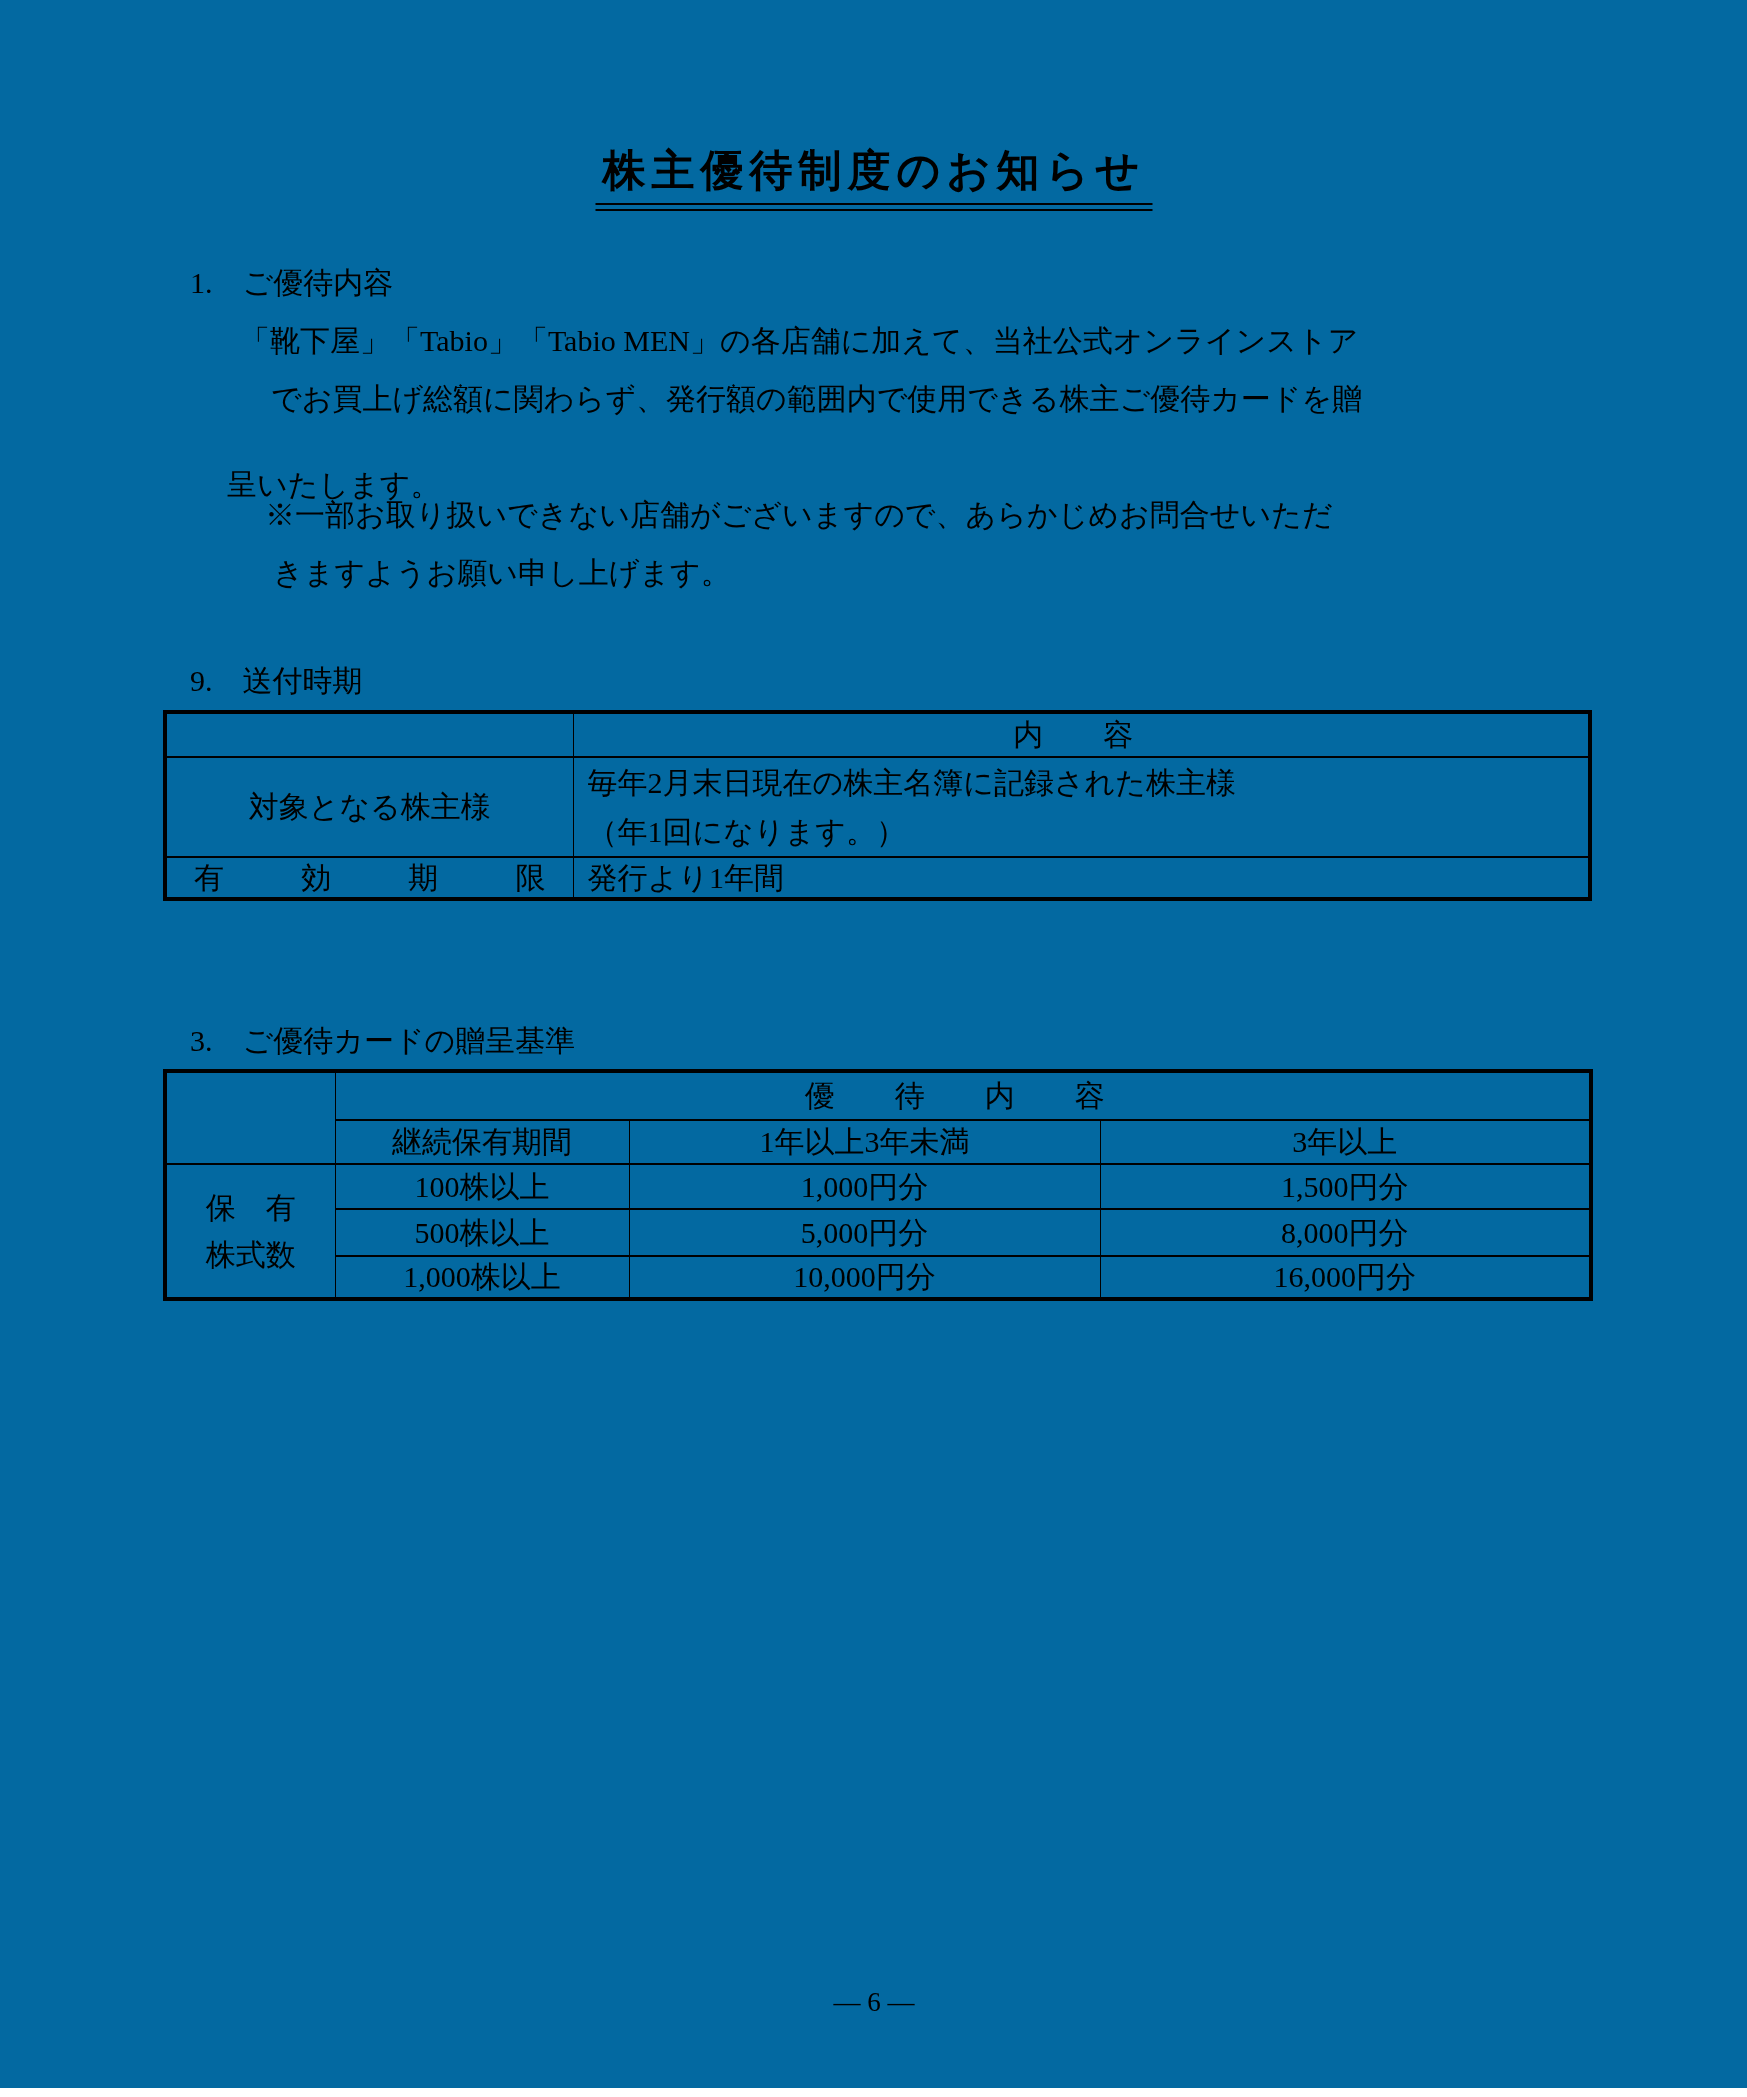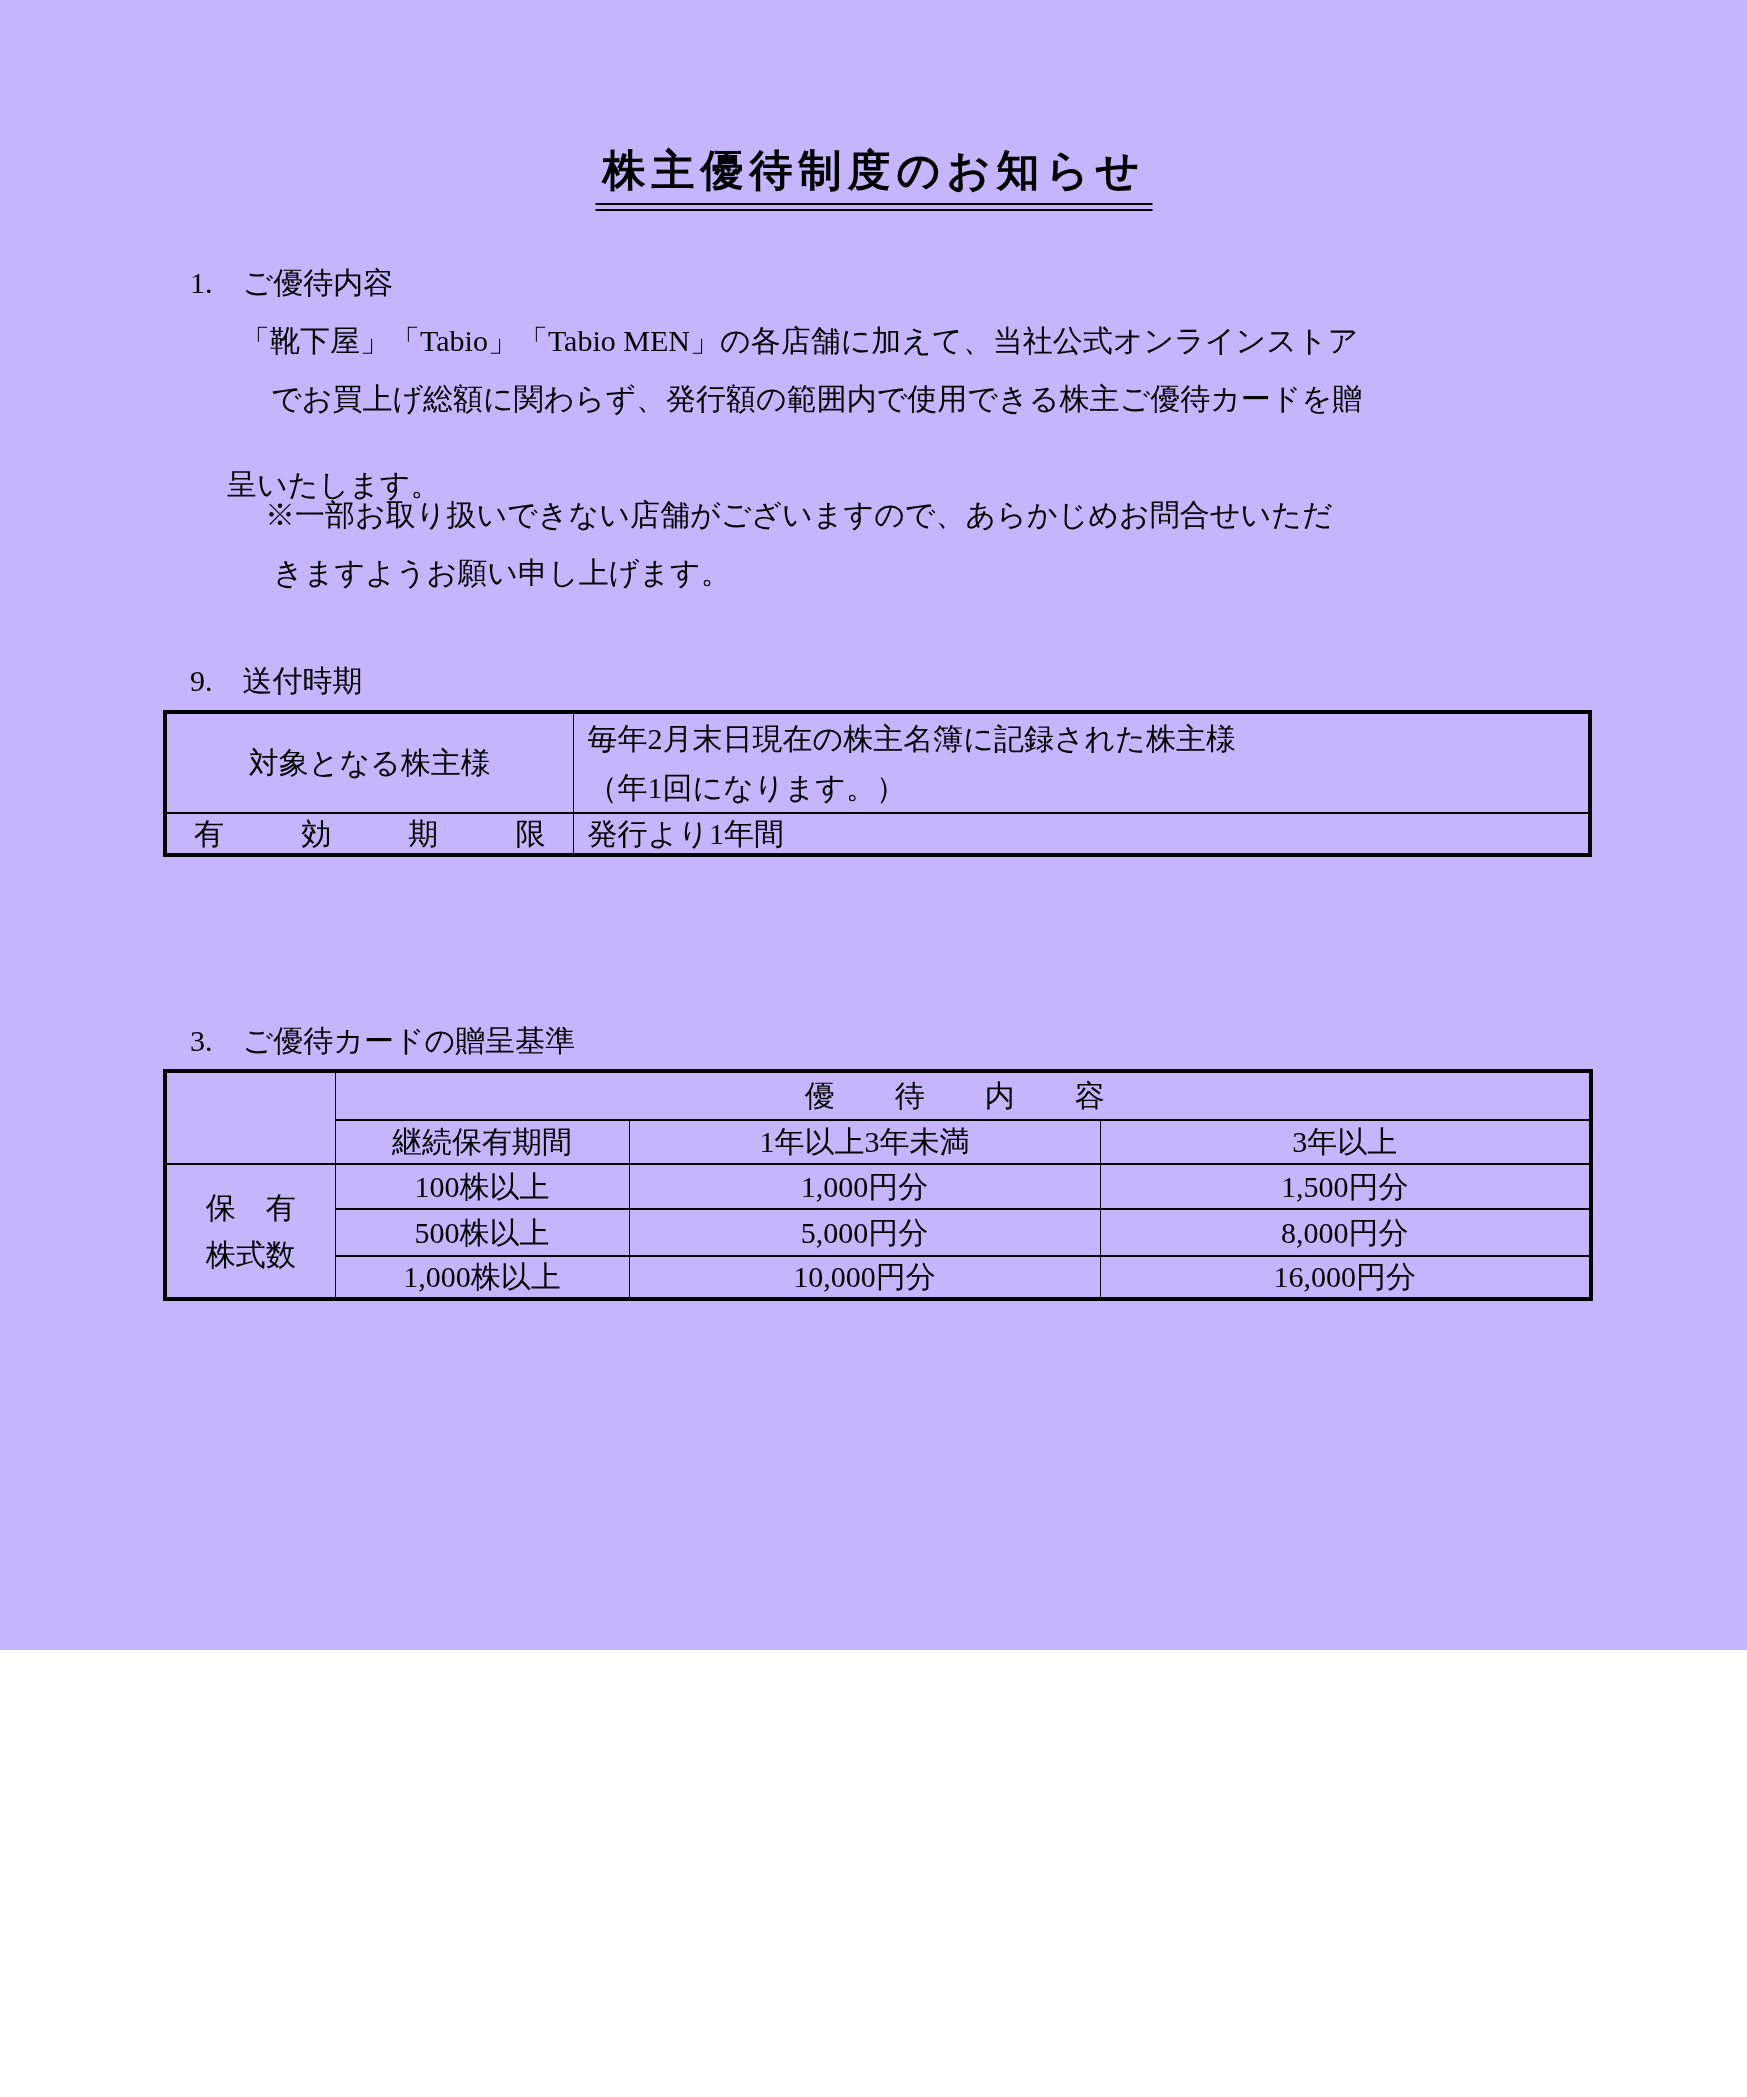--- a/index.html
+++ b/index.html
@@ -3,22 +3,22 @@
 <meta charset="utf-8">
 <style>
   html, body {
     margin: 0;
     padding: 0;
     background: #ffffff;
   }
   .page {
     position: relative;
     width: 1748px;
-    height: 1650px;
-    background: #c4b5fd;
+    height: 2088px;
+    background: #0369a1;
     color: #000000;
     font-family: "Liberation Serif", "DejaVu Serif", serif;
     font-size: 30px;
     overflow: hidden;
   }
   
   .title {
     position: absolute;
     top: 149px;
     left: 0;
@@ -104,20 +104,24 @@
   <div class="tline n2">きますようお願い申し上げます。</div>
 
   <div class="tline h2">9.　送付時期</div>
 
   <table class="table1">
     <colgroup>
       <col style="width:408px">
       <col style="width:1017px">
     </colgroup>
     <tbody>
+      <tr style="height:45px">
+        <td class="c-center"></td>
+        <td class="c-spread">内　容</td>
+      </tr>
       <tr style="height:99px">
         <td class="c-center">対象となる株主様</td>
         <td class="c-left two-line">
           <div>毎年2月末日現在の株主名簿に記録された株主様</div>
           <div>（年1回になります。）</div>
         </td>
       </tr>
       <tr style="height:42px">
         <td class="c-justify">有　効　期　限</td>
         <td class="c-left">発行より1年間</td>

